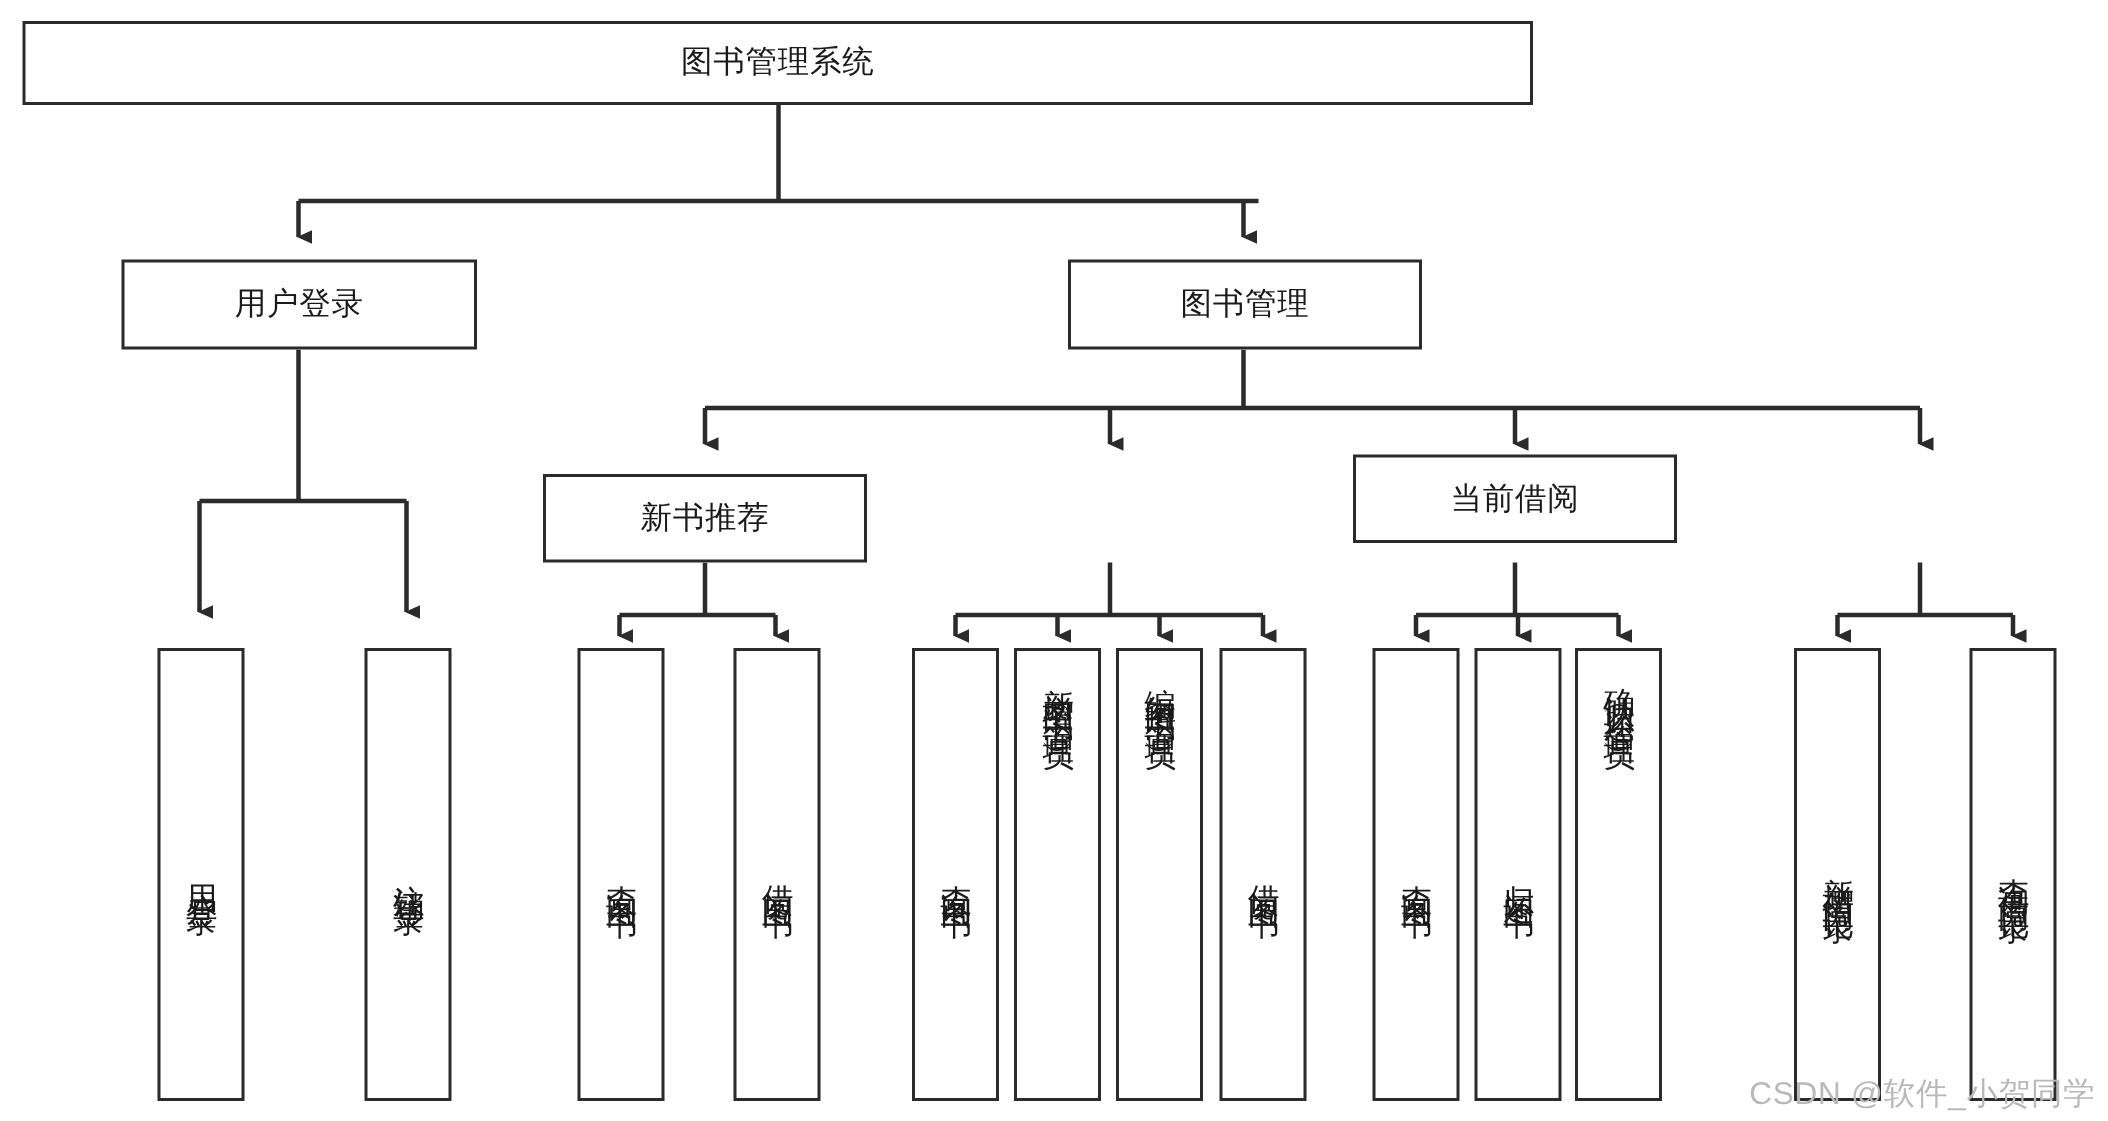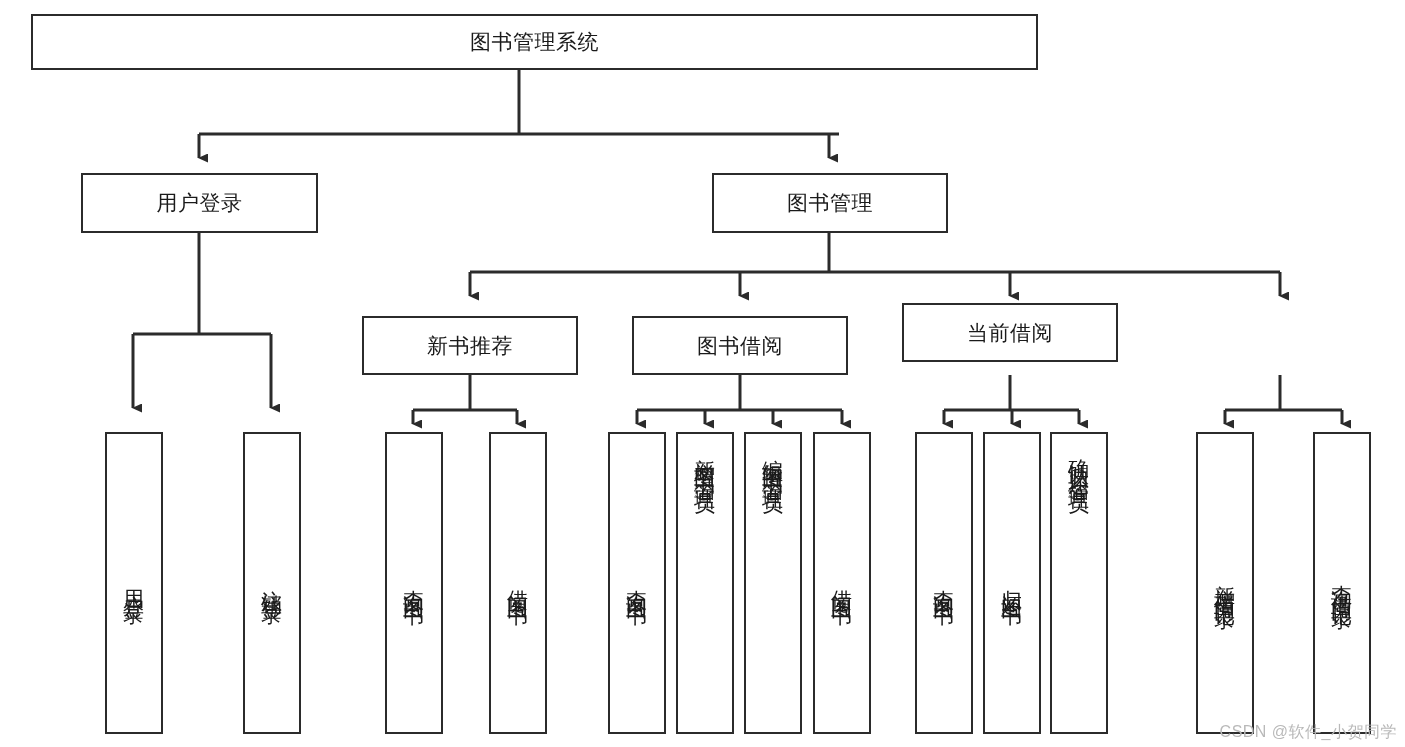--- a/index.html
+++ b/index.html
@@ -57,21 +57,21 @@
     display: block;
   }
   .node.vert.centerish {
     align-items: center;
     padding-top: 0;
   }
   .watermark {
     position: absolute;
     right: 8px;
     bottom: 4px;
-    font-size: 16px;
+    font-size: 21px;
     color: #b9b9b9;
     white-space: nowrap;
     letter-spacing: 0.5px;
   }
 </style>
 </head>
 <body>
 
 <div id="canvas">
 
@@ -118,39 +118,36 @@
       <path d="M1012,410 L1012,424" marker-end="url(#arrow)"></path>
       <path d="M1079,410 L1079,424" marker-end="url(#arrow)"></path>
 
       <path d="M1280,375 L1280,410"></path>
       <path d="M1225,410 L1342,410"></path>
       <path d="M1225,410 L1225,424" marker-end="url(#arrow)"></path>
       <path d="M1342,410 L1342,424" marker-end="url(#arrow)"></path>
     </g>
   </svg>
 
-  <div class="node horiz" style="left:15px; top:14px; width:1007px; height:56px;margin-left:16px;">
+  <div class="node horiz" style="left:15px; top:14px; width:1007px; height:56px;">
     <span>图书管理系统</span>
   </div>
 
   <div class="node horiz" style="left:81px; top:173px; width:237px; height:60px;">
     <span>用户登录</span>
   </div>
 
   <div class="node horiz" style="left:362px; top:316px; width:216px; height:59px;">
     <span>新书推荐</span>
   </div>
 
   <div class="node horiz" style="left:712px; top:173px; width:236px; height:60px;">
     <span>图书管理</span>
   </div>
 
-  <div class="node horiz" style="left:632px; top:316px; width:216px; height:59px;">
-    <span>图书借阅</span>
-  </div>
 
   <div class="node horiz" style="left:902px; top:303px; width:216px; height:59px;">
     <span>当前借阅</span>
   </div>
 
 
   <div class="node vert centerish" style="left:105px; top:432px; width:58px; height:302px;">
     <span class="vtext">用户登录</span>
   </div>
 

